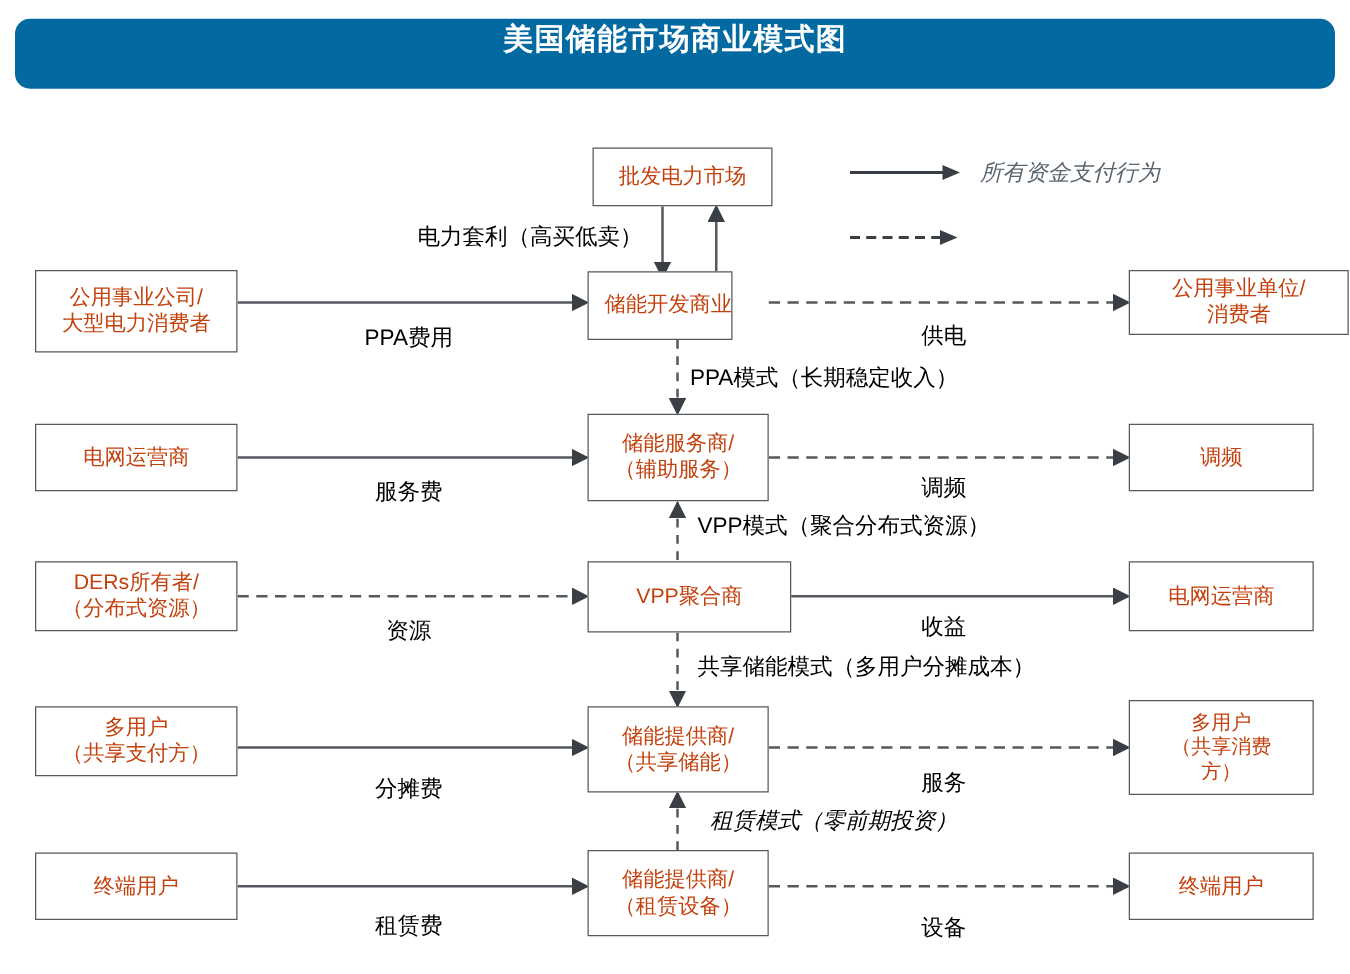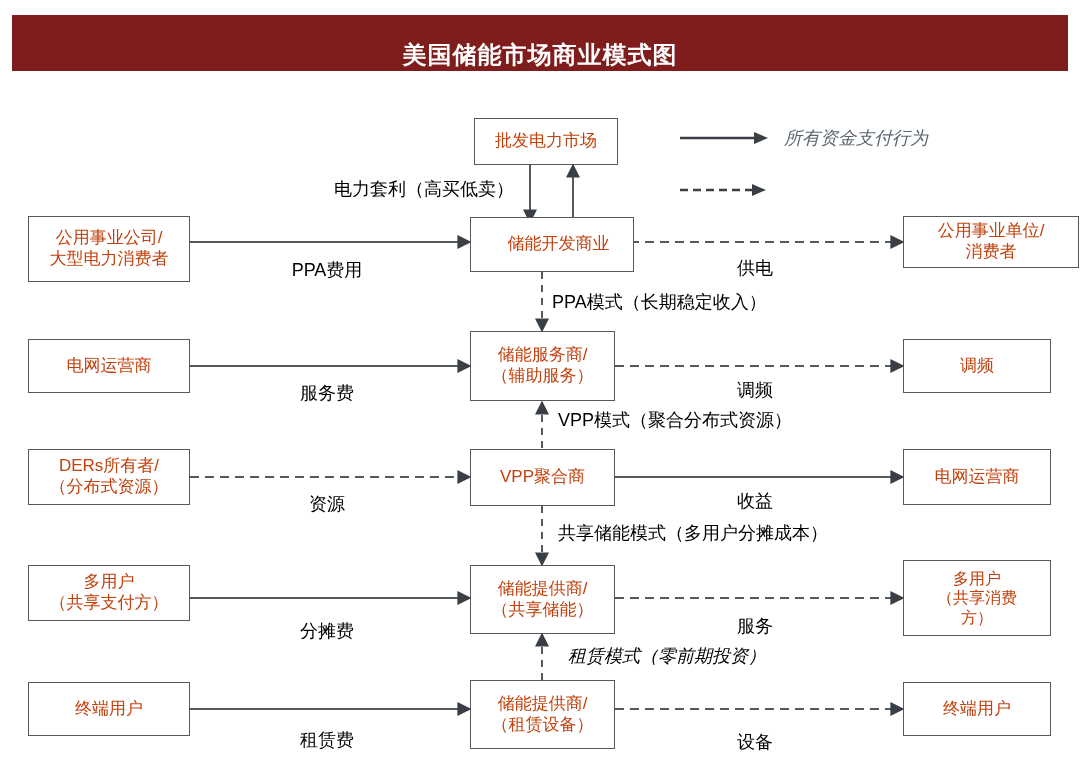--- a/index.html
+++ b/index.html
@@ -16,24 +16,24 @@
     overflow: hidden;
   }
 
   
   #title-bar {
     position: absolute;
     left: 12px;
     top: 15px;
     width: 1056px;
     height: 56px;
-    background: #7f1d1d;
-    border-radius: 0;
+    background: #0369a1;
+    border-radius: 12px;
     display: flex;
-    align-items: flex-end;
+    align-items: flex-start;
     justify-content: center;
   }
   #title-bar .title-text {
     color: #ffffff;
     font-size: 24px;
     font-weight: bold;
     letter-spacing: 1px;
   }
 
   
@@ -150,21 +150,21 @@
 </div>
 
 <div class="node" style="left:474px; top:118px; width:144px; height:47px;">
   <span class="ln">批发电力市场</span>
 </div>
 
 <div class="node" style="left:28px; top:216px; width:162px; height:66px;">
   <span class="ln">公用事业公司/</span>
   <span class="ln">大型电力消费者</span>
 </div>
-<div class="node" style="left:470px; top:217px; width:164px; height:55px;padding-left:17px;">
+<div class="node" style="left:470px; top:217px; width:116px; height:55px;padding-left:17px;">
   <span class="ln">储能开发商业</span>
 </div>
 <div class="node" style="left:903px; top:216px; width:176px; height:52px;">
   <span class="ln">公用事业单位/</span>
   <span class="ln">消费者</span>
 </div>
 
 <div class="node" style="left:28px; top:339px; width:162px; height:54px;">
   <span class="ln">电网运营商</span>
 </div>
@@ -173,21 +173,21 @@
   <span class="ln">（辅助服务）</span>
 </div>
 <div class="node" style="left:903px; top:339px; width:148px; height:54px;">
   <span class="ln">调频</span>
 </div>
 
 <div class="node" style="left:28px; top:449px; width:162px; height:56px;">
   <span class="ln">DERs所有者/</span>
   <span class="ln">（分布式资源）</span>
 </div>
-<div class="node" style="left:470px; top:449px; width:145px; height:57px;">
+<div class="node" style="left:470px; top:449px; width:163px; height:57px;">
   <span class="ln">VPP聚合商</span>
 </div>
 <div class="node" style="left:903px; top:449px; width:148px; height:56px;">
   <span class="ln">电网运营商</span>
 </div>
 
 <div class="node" style="left:28px; top:565px; width:162px; height:56px;">
   <span class="ln">多用户</span>
   <span class="ln">（共享支付方）</span>
 </div>

